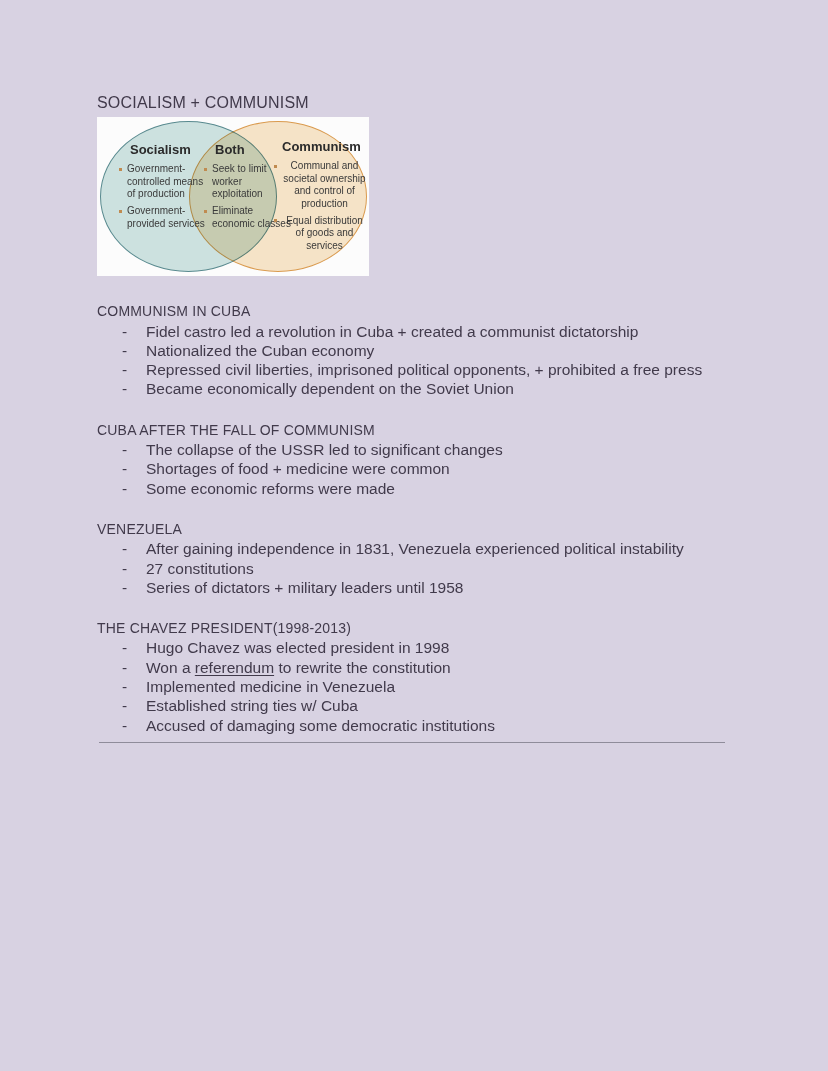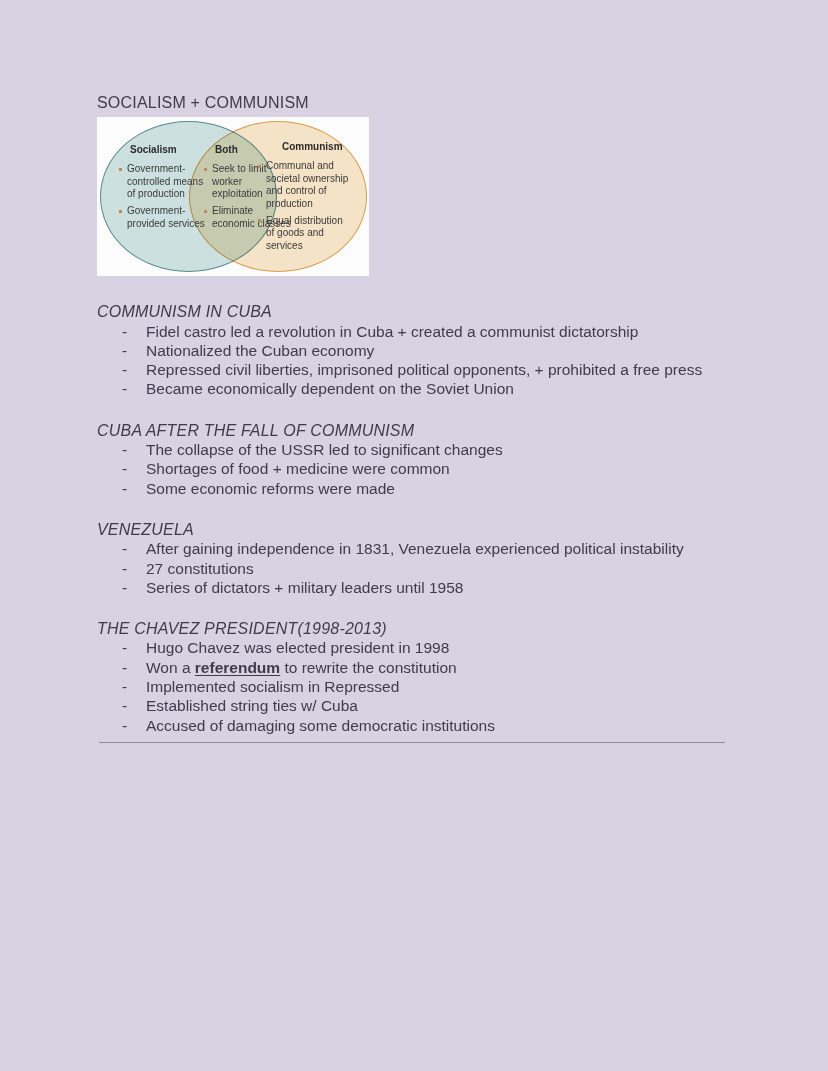--- a/index.html
+++ b/index.html
@@ -33,65 +33,64 @@
   .ellipse {
     position: absolute;
     border-radius: 50%;
     mix-blend-mode: multiply;
     top: 4px; height: 151px;
   }
   .ellipse.left  { left: 3px;  width: 177px; background: var(--soc-fill, #cfe4e2); border: 1.5px solid var(--soc-border, #5a8c91); }
   .ellipse.right { left: 92px; width: 178px; background: var(--com-fill, #f8e6ca); border: 1.5px solid var(--com-border, #dd9d50); }
   .vhead {
     position: absolute;
-    font-size: 10px; font-weight: bold; color: #2b2b2b;
+    font-size: 13px; font-weight: bold; color: #2b2b2b;
     line-height: 10px; white-space: nowrap;
   }
   .vlist { position: absolute; list-style: none; }
   .vlist li {
     position: relative;
     padding-left: 8px;
     margin-bottom: 4px;
     font-size: 10px; line-height: 12.6px; color: #3a3a3a;
   }
   .vlist li::before {
     content: "";
     position: absolute; left: 0; top: 4.5px;
     width: 3px; height: 3px;
     background: var(--venn-bullet, #c08b50);
   }
   .vh-soc  { left: 33px;  top: 28px; }
   .vl-soc  { left: 22px;  top: 46px; width: 88px; }
   .vh-both { left: 118px; top: 28px; }
   .vl-both { left: 107px; top: 46px; width: 88px; }
   .vh-com  { left: 185px; top: 25px; }
-  .vl-com  { left: 161px; top: 43px; width: 93px; }
+  .vl-com  { left: 177px; top: 43px; width: 93px; text-align: center; }
   
   .sections { margin-top: 26px; }
   .section { margin-top: 22px; }
   .section:first-child { margin-top: 0; }
   .sec-heading {
-    font-size: 16px; font-weight: 400;
+    font-size: 14px; font-weight: 400;
     line-height: 19.3px;
     letter-spacing: 0.2px;
-    font-style: italic;
   }
   .bullets { list-style: none; }
   .bullets li {
     position: relative;
     font-size: 15.5px;
     line-height: 19.3px;
     padding-left: 49px;
     width: 634px;
   }
   .bullets li::before {
     content: "-";
     position: absolute; left: 25px; top: 0;
   }
-  .u { text-decoration: underline; text-underline-offset: 2px; font-weight: bold; }
+  .u { text-decoration: underline; text-underline-offset: 2px; }
   hr.divider {
     border: none;
     border-top: 1px solid var(--divider, #8f8c9a);
     width: 626px;
     margin-left: 2px;
     margin-top: 7px;
   }
 </style>
 </head>
 <body>
@@ -151,21 +150,21 @@
         <li>27 constitutions</li>
         <li>Series of dictators + military leaders until 1958</li>
       </ul>
     </div>
 
     <div class="section">
       <div class="sec-heading">THE CHAVEZ PRESIDENT(1998-2013)</div>
       <ul class="bullets">
         <li>Hugo Chavez was elected president in 1998</li>
         <li><span>Won a </span><span class="u">referendum</span><span> to rewrite the constitution</span></li>
-        <li>Implemented socialism in Repressed</li>
+        <li>Implemented medicine in Venezuela</li>
         <li>Established string ties w/ Cuba</li>
         <li>Accused of damaging some democratic institutions</li>
       </ul>
     </div>
 
   </div>
 
   <hr class="divider">
 
 </div>

